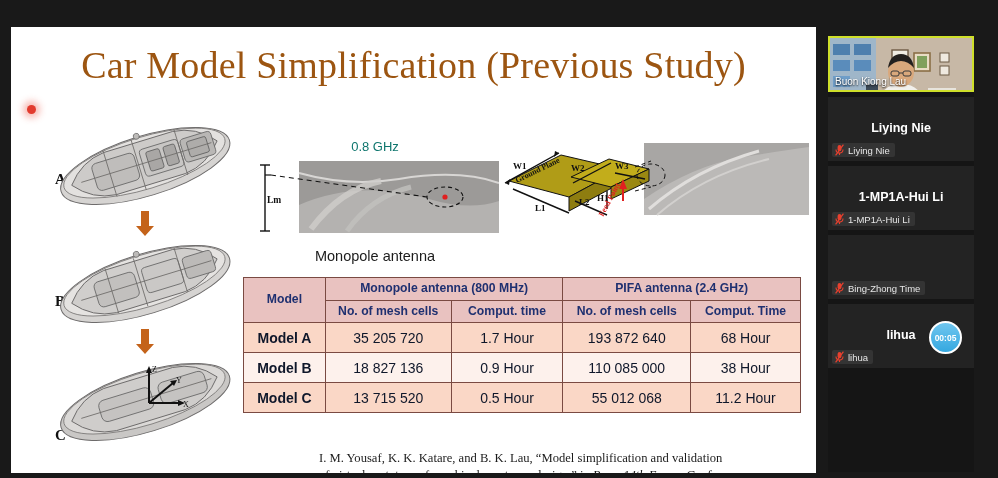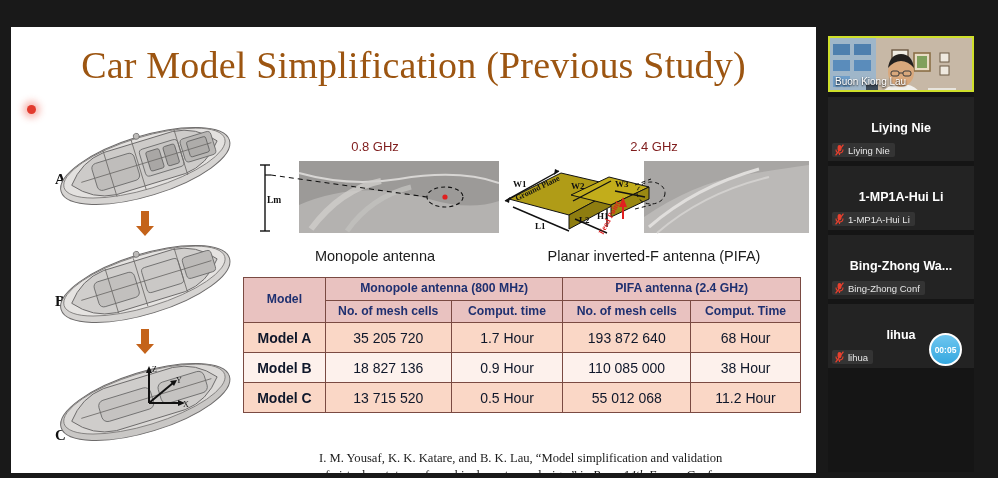--- a/index.html
+++ b/index.html
@@ -38,21 +38,21 @@
   .arrow-wrap svg { position: absolute; left: 108px; top: 0; }
   .red-dot {
     position: absolute; left: 16px; top: 78px; width: 9px; height: 9px;
     border-radius: 50%; background: #e23b2e;
     box-shadow: 0 0 7px 4px rgba(235,70,55,.38);
   }
 
   
   .ant-sec { position: absolute; top: 112px; }
   .ant-freq {
-    text-align: center; font-size: 13px; color: #7f1d1d;
+    text-align: center; font-size: 13px; color: #0f766e;
     font-family: "Liberation Sans", sans-serif; margin-bottom: 3px;
   }
   .ant-cap {
     text-align: center; font-size: 14.5px; color: #1b1b1b;
     margin-top: 9px; font-family: "Liberation Sans", sans-serif;
   }
   #mono-sec { left: 240px; width: 248px; }
   #pifa-sec { left: 488px; width: 310px; }
   .ant-stage { position: relative; }
 
@@ -113,21 +113,21 @@
     background: rgba(60,60,60,.72); padding: 1px 5px 1px 3px;
     border-radius: 2px;
   }
   .mute-badge .mname { color: #e6e6e6; font-size: 9.5px; white-space: nowrap; }
   .vid-label {
     position: absolute; left: 5px; bottom: 3px;
     color: #fff; font-size: 10px; text-shadow: 0 1px 2px #000;
   }
   #video-photo { position: absolute; inset: 0; }
   #timer-badge {
-    position: absolute; right: 12px; bottom: 2px;
+    position: absolute; right: 12px; bottom: 14px;
     width: 33px; height: 33px; border-radius: 50%;
     background: linear-gradient(#6fc6ef, #35a8e0);
     border: 2px solid #ffffff;
     display: flex; align-items: center; justify-content: center;
     color: #fff; font-size: 8.5px; font-weight: 700;
   }
 </style>
 </head>
 <body>
 
@@ -236,21 +236,20 @@
           <ellipse cx="194" cy="40" rx="18" ry="10" fill="none" stroke="#111" stroke-width="1.1" stroke-dasharray="4 3"></ellipse>
           <circle cx="194" cy="40" r="2.6" fill="#e02020"></circle>
           <line x1="20" y1="18" x2="176" y2="40" stroke="#111" stroke-width="1.1" stroke-dasharray="5 4"></line>
         </svg>
         <span class="lm-label" style="left:16px;top:38px">Lm</span>
       </div>
       <div class="ant-cap">Monopole antenna</div>
     </div>
 
     <div class="ant-sec" id="pifa-sec">
-      <div class="ant-freq">2.4 GHz</div>
       <div class="ant-stage" style="height:82px">
         <svg width="310" height="82" viewBox="0 0 310 82">
           <rect x="145" y="4" width="165" height="72" fill="#a8a6a4"></rect>
           <path d="M145 60 q50 -34 100 -42 q36 -6 65 -10 l0 68 l-165 0 z" fill="#bbb9b7"></path>
           <path d="M150 70 q46 -40 110 -58" stroke="#e0dedc" stroke-width="3" fill="none"></path>
           <path d="M158 76 q46 -40 112 -56" stroke="#d2d0ce" stroke-width="2" fill="none"></path>
           <polygon points="10,42 62,16 122,30 70,58" fill="#b09c17" stroke="#111" stroke-width="1"></polygon>
           <polygon points="70,58 122,30 122,44 70,72" fill="#8e7d10" stroke="#111" stroke-width="1"></polygon>
           <polygon points="72,38 110,20 150,30 112,48" fill="#c2ad1b" stroke="#111" stroke-width="1"></polygon>
           <polygon points="112,48 150,30 150,42 112,60" fill="#9a8812" stroke="#111" stroke-width="1"></polygon>
@@ -270,21 +269,20 @@
           <text x="14" y="30" font-size="9" font-weight="700" font-family="Liberation Serif, serif" fill="#111">W1</text>
           <text x="72" y="32" font-size="9" font-weight="700" font-family="Liberation Serif, serif" fill="#111">W2</text>
           <text x="116" y="30" font-size="9" font-weight="700" font-family="Liberation Serif, serif" fill="#111">W3</text>
           <text x="36" y="72" font-size="9" font-weight="700" font-family="Liberation Serif, serif" fill="#111">L1</text>
           <text x="80" y="66" font-size="9" font-weight="700" font-family="Liberation Serif, serif" fill="#111">L2</text>
           <text x="98" y="62" font-size="9" font-weight="700" font-family="Liberation Serif, serif" fill="#111">H1</text>
           <text x="18" y="44" font-size="8" font-weight="700" font-family="Liberation Serif, serif" fill="#111" transform="rotate(-26 18 44)">Ground Plane</text>
           <text x="104" y="78" font-size="8" font-weight="700" font-family="Liberation Serif, serif" fill="#e02020" transform="rotate(-62 104 78)">Feed Point</text>
         </svg>
       </div>
-      <div class="ant-cap">Planar inverted-F antenna (PIFA)</div>
     </div>
 
     <table id="spec-table">
       <thead>
         <tr>
           <th rowspan="2" style="width:82px">Model</th>
           <th colspan="2">Monopole antenna (800 MHz)</th>
           <th colspan="2">PIFA antenna (2.4 GHz)</th>
         </tr>
         <tr>
@@ -378,29 +376,28 @@
           <rect x="2.6" y="1" width="3.8" height="6.2" rx="1.9" fill="#e8402e"></rect>
           <path d="M1 5.6 a3.5 3.5 0 0 0 7 0" stroke="#e8402e" stroke-width="1.1" fill="none"></path>
           <line x1="4.5" y1="9" x2="4.5" y2="11" stroke="#e8402e" stroke-width="1.1"></line>
           <line x1="0.6" y1="11.4" x2="8.4" y2="0.6" stroke="#e8402e" stroke-width="1.2"></line>
         </svg>
         <span class="mname">1-MP1A-Hui Li</span>
       </div>
     </div>
 
     <div class="tile">
-      <div class="tile-name-big">Bing-Zhong  Wa...</div>
       <div class="mute-badge">
         <svg width="9" height="12" viewBox="0 0 9 12">
           <rect x="2.6" y="1" width="3.8" height="6.2" rx="1.9" fill="#e8402e"></rect>
           <path d="M1 5.6 a3.5 3.5 0 0 0 7 0" stroke="#e8402e" stroke-width="1.1" fill="none"></path>
           <line x1="4.5" y1="9" x2="4.5" y2="11" stroke="#e8402e" stroke-width="1.1"></line>
           <line x1="0.6" y1="11.4" x2="8.4" y2="0.6" stroke="#e8402e" stroke-width="1.2"></line>
         </svg>
-        <span class="mname">Bing-Zhong Conf</span>
+        <span class="mname">Bing-Zhong Time</span>
       </div>
     </div>
 
     <div class="tile">
       <div class="tile-name-big">lihua</div>
       <div class="mute-badge">
         <svg width="9" height="12" viewBox="0 0 9 12">
           <rect x="2.6" y="1" width="3.8" height="6.2" rx="1.9" fill="#e8402e"></rect>
           <path d="M1 5.6 a3.5 3.5 0 0 0 7 0" stroke="#e8402e" stroke-width="1.1" fill="none"></path>
           <line x1="4.5" y1="9" x2="4.5" y2="11" stroke="#e8402e" stroke-width="1.1"></line>

